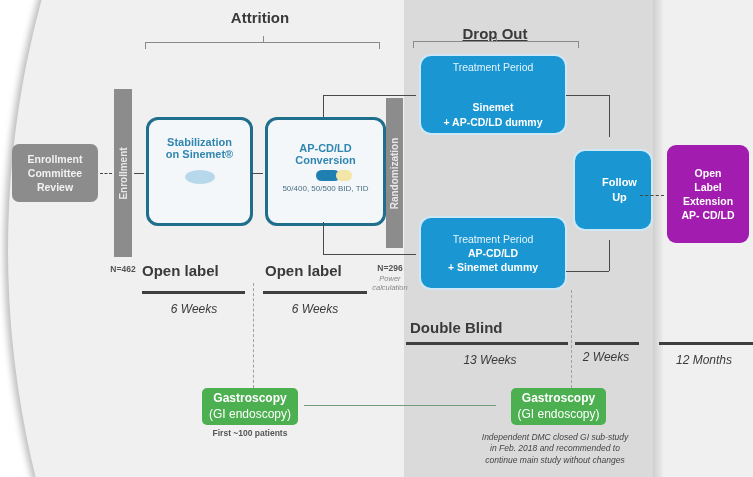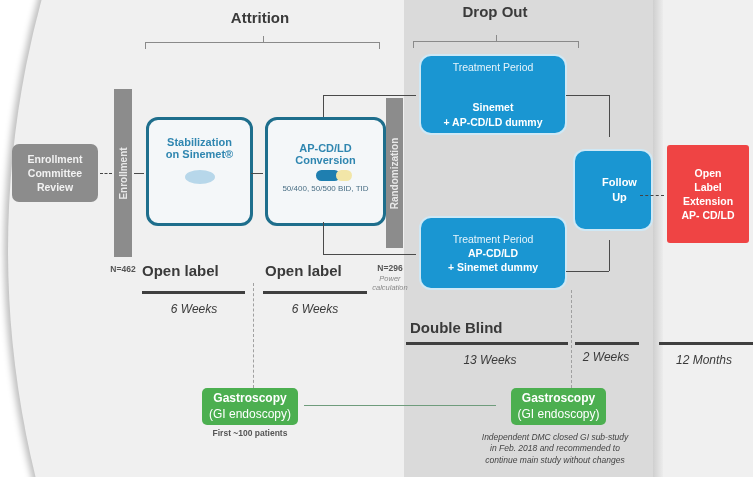--- a/index.html
+++ b/index.html
@@ -9,42 +9,42 @@
   .shade{position:absolute;left:404px;top:0;width:249px;height:477px;background:#dadada;}
   .shade-edge{position:absolute;left:653px;top:0;width:10px;height:477px;background:linear-gradient(90deg,#cfcfcf,#ececec);}
   .hdr{position:absolute;font-weight:bold;font-size:15px;color:#3a3a3a;text-align:center;}
   .bracket{position:absolute;border:1px solid #8a8a8a;border-bottom:none;height:6px;}
   .bracket .tick{position:absolute;left:50%;top:-7px;width:1px;height:7px;background:#8a8a8a;}
   .grey-box{position:absolute;background:#8c8c8c;border-radius:7px;color:#f2f2f2;font-weight:bold;font-size:10.5px;text-align:center;display:flex;align-items:center;justify-content:center;line-height:1.35;}
   .vbar{position:absolute;background:#8c8c8c;color:#e8e8e8;font-weight:bold;font-size:10px;display:flex;align-items:center;justify-content:center;}
   .vbar span{transform:rotate(-90deg);white-space:nowrap;}
   .outline-box{position:absolute;border:3px solid #1e6e8c;border-radius:12px;background:#f4f7f9;text-align:center;color:#2f86b0;font-weight:bold;font-size:11px;}
   .blue-box{position:absolute;background:#1a96d2;border-radius:10px;color:#fff;text-align:center;font-size:10.5px;display:flex;flex-direction:column;align-items:center;justify-content:center;line-height:1.35;box-shadow:0 0 0 2px #cfe8f5;}
-  .green-box{position:absolute;background:#ef4444;border-radius:3px;color:#fff;font-weight:bold;text-align:center;font-size:10.5px;display:flex;flex-direction:column;align-items:center;justify-content:center;line-height:1.35;}
+  .green-box{position:absolute;background:#a21caf;border-radius:9px;color:#fff;font-weight:bold;text-align:center;font-size:10.5px;display:flex;flex-direction:column;align-items:center;justify-content:center;line-height:1.35;}
   .gastro{position:absolute;background:#4caf50;border-radius:5px;color:#fff;font-size:12px;text-align:center;line-height:1.3;padding:3px 0;}
   .line{position:absolute;background:#4a4a4a;}
   .dline{position:absolute;border-left:1px dashed #a0a0a0;}
   .big{position:absolute;font-weight:bold;font-size:15px;color:#3a3a3a;text-align:left;}
   .dur{position:absolute;font-style:italic;font-size:12px;color:#3a3a3a;text-align:center;}
   .thick{position:absolute;height:3px;background:#3f3f3f;}
   .small{position:absolute;font-size:8.5px;color:#555;text-align:center;}
 </style>
 </head>
 <body>
 
 <div id="stage">
   <div class="bg-circle"></div>
   <div class="shade"></div>
   <div class="shade-edge"></div>
 
   <div class="hdr" style="left:195px;top:9px;width:130px;">Attrition</div>
   <div class="bracket" style="left:145px;top:42px;width:233px;">
       <div class="tick"></div>
     </div>
-  <div class="hdr" style="left:435px;top:3px;width:120px;">Drop Out</div>
+  <div class="hdr" style="left:435px;top:25px;width:120px;text-decoration:underline;">Drop Out</div>
   <div class="bracket" style="left:413px;top:41px;width:164px;">
       <div class="tick"></div>
     </div>
 
   <div class="grey-box" style="left:12px;top:144px;width:86px;height:58px;">
     <div>
       <div>Enrollment</div>
       <div>Committee</div>
       <div>Review</div>
     </div>

